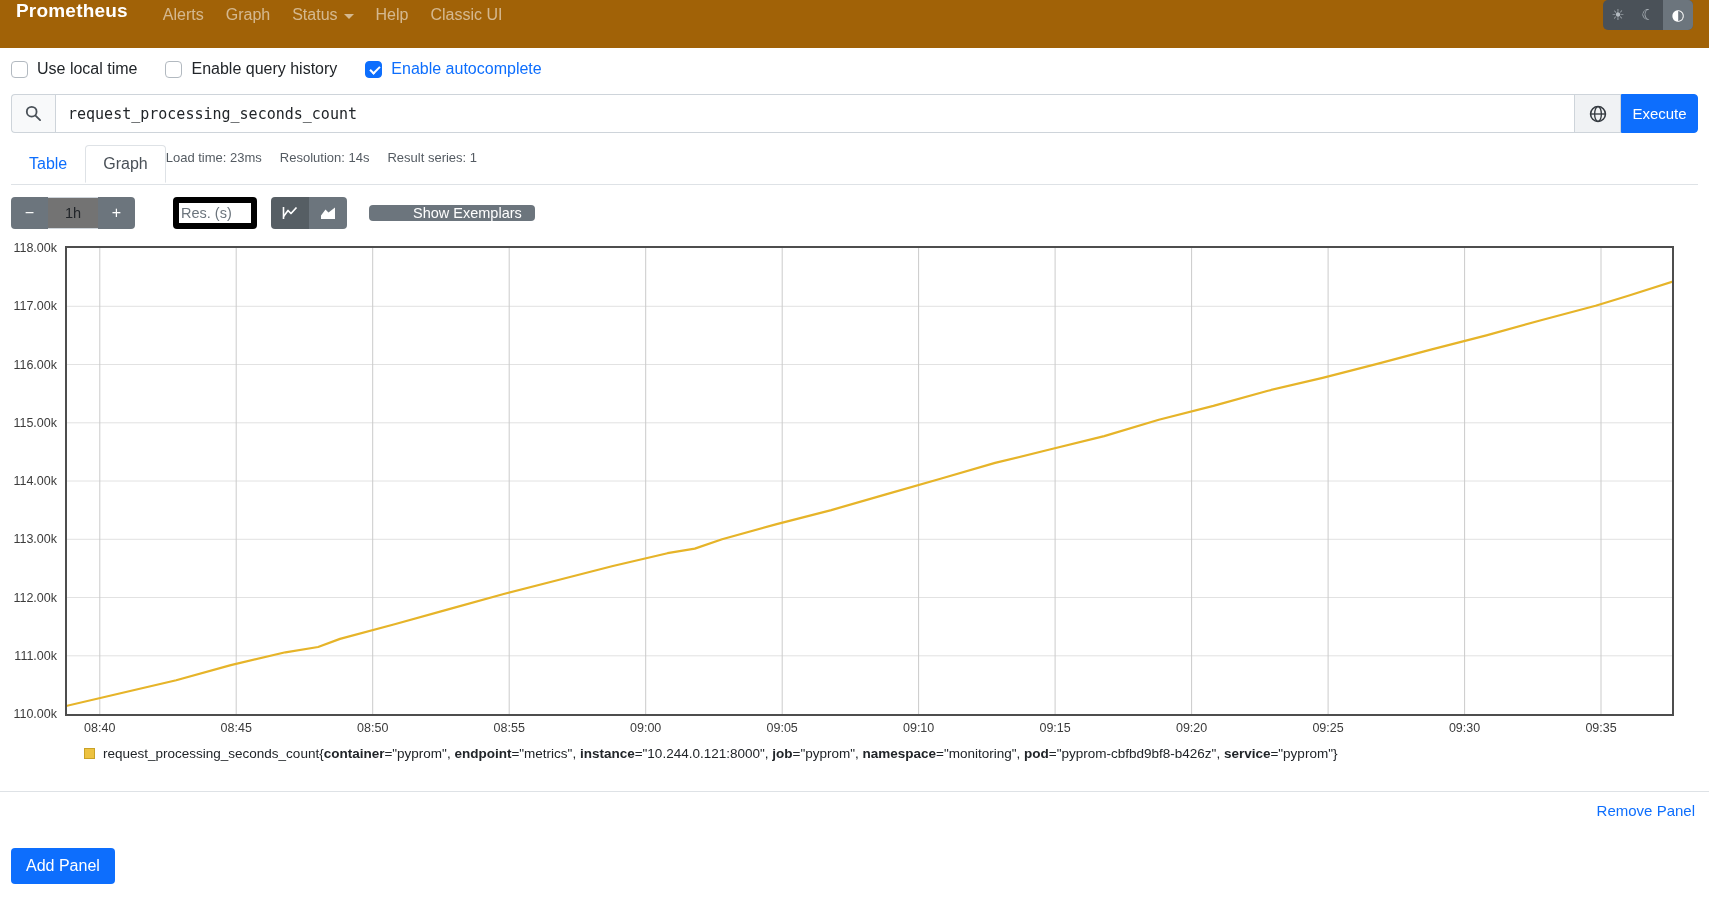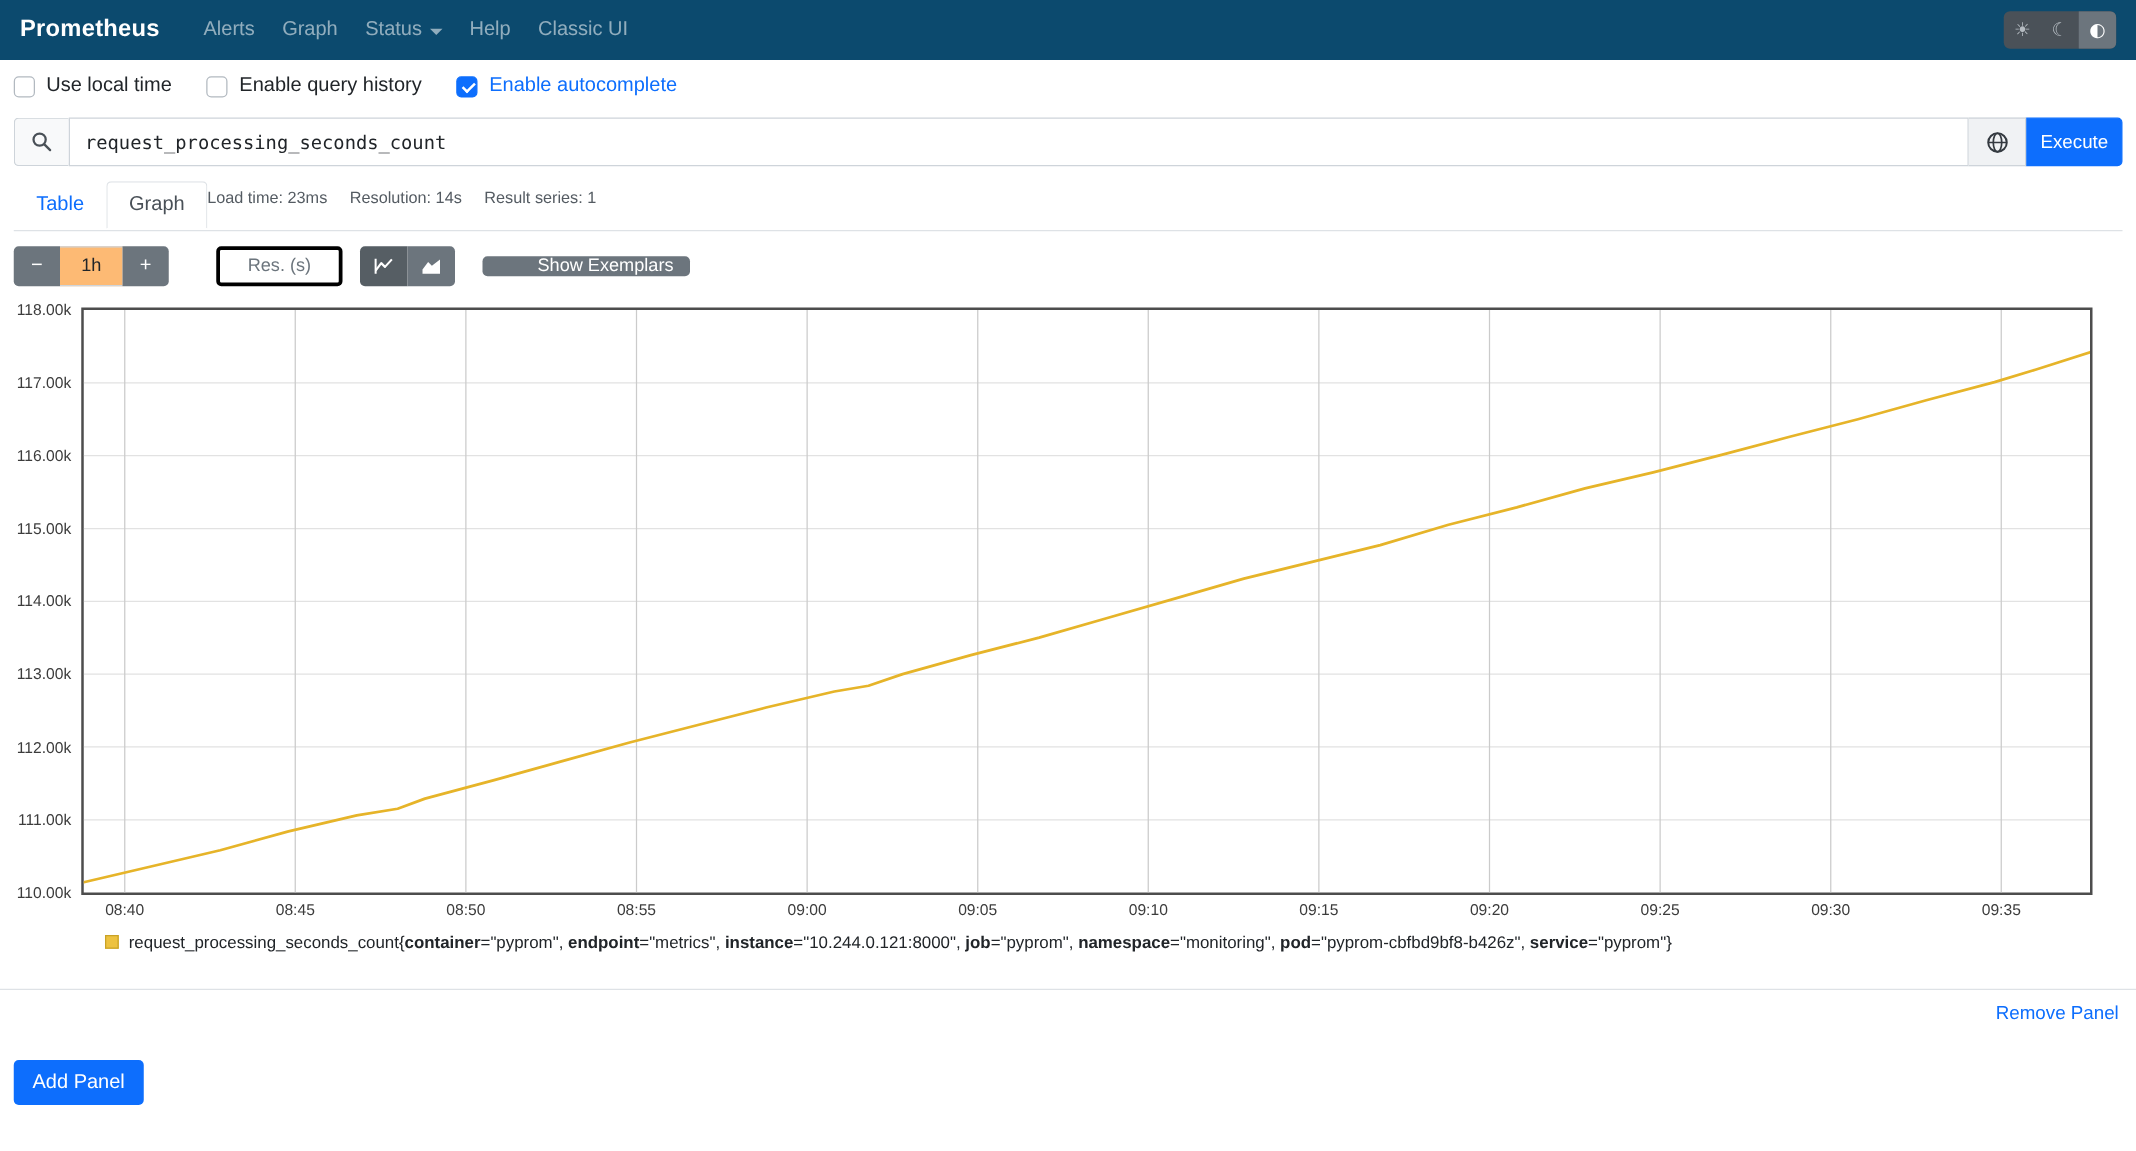--- a/index.html
+++ b/index.html
@@ -3,21 +3,21 @@
 <meta charset="utf-8">
 <style>
   * { box-sizing: border-box; }
   html,body { margin:0; padding:0; }
   body {
     width:1709px; height:921px; overflow:hidden; background:#fff;
     font-family:"Liberation Sans", sans-serif; color:#212529;
   }
   
   .navbar {
-    height:48px; background:#0c4a6e; display:flex; align-items:center;
+    height:48px; background:#a16207; display:flex; align-items:flex-start;
     padding:0 16px; color:#fff;
   }
   .brand { font-size:19px; font-weight:600; letter-spacing:.2px; margin-right:26px; cursor:pointer; }
   .nav-items { display:flex; align-items:center; gap:4px; flex:1; }
   .nav-link {
     color:rgba(255,255,255,.55); font-size:16px; padding:6px 9px; cursor:pointer;
     display:flex; align-items:center; gap:6px;
   }
   .caret { width:0; height:0; border-left:5px solid transparent; border-right:5px solid transparent;
     border-top:5px solid rgba(255,255,255,.55); display:inline-block; margin-top:2px; }
@@ -83,28 +83,28 @@
   .bgroup { display:flex; height:32px; }
   .gbtn {
     background:#6c757d; color:#fff; border:none; cursor:pointer; min-width:37px;
     display:flex; align-items:center; justify-content:center; padding:0 10px;
     font-size:16px; font-family:"Liberation Sans", sans-serif;
   }
   .bgroup > :first-child { border-radius:4px 0 0 4px; }
   .bgroup > :last-child { border-radius:0 4px 4px 0; }
   .cell-input {
     border:1px solid #ced4da; border-left:none; border-right:none; text-align:center;
-    font-size:14.5px; color:#212529; outline:none; background:#fdba74;
+    font-size:14.5px; color:#212529; outline:none; background:#737373;
     font-family:"Liberation Sans", sans-serif;
   }
   .range-cell { width:50px; }
   .endtime-cell { width:196px; }
   .cell-input::placeholder { color:#6c757d; }
   .solo-input {
-    width:101px; height:32px; border:3px solid #000000; border-radius:4px; text-align:center;
+    width:84px; height:32px; border:6px solid #000000; border-radius:4px; 
     font-size:14.5px; outline:none; font-family:"Liberation Sans", sans-serif;
   }
   .solo-input::placeholder { color:#6c757d; }
   .gbtn.icon-btn { padding:0 11px; }
   .gbtn.active-dark { background:#565e64; }
   .exemplars-btn { padding:0 13px; font-size:14.5px; border-radius:4px; }
   .sp24 { width:24px; } .sp14 { width:14px; } .sp22 { width:22px; }
   
   .chart-region { margin:17px 35px 0 65px; }
   .plot {

